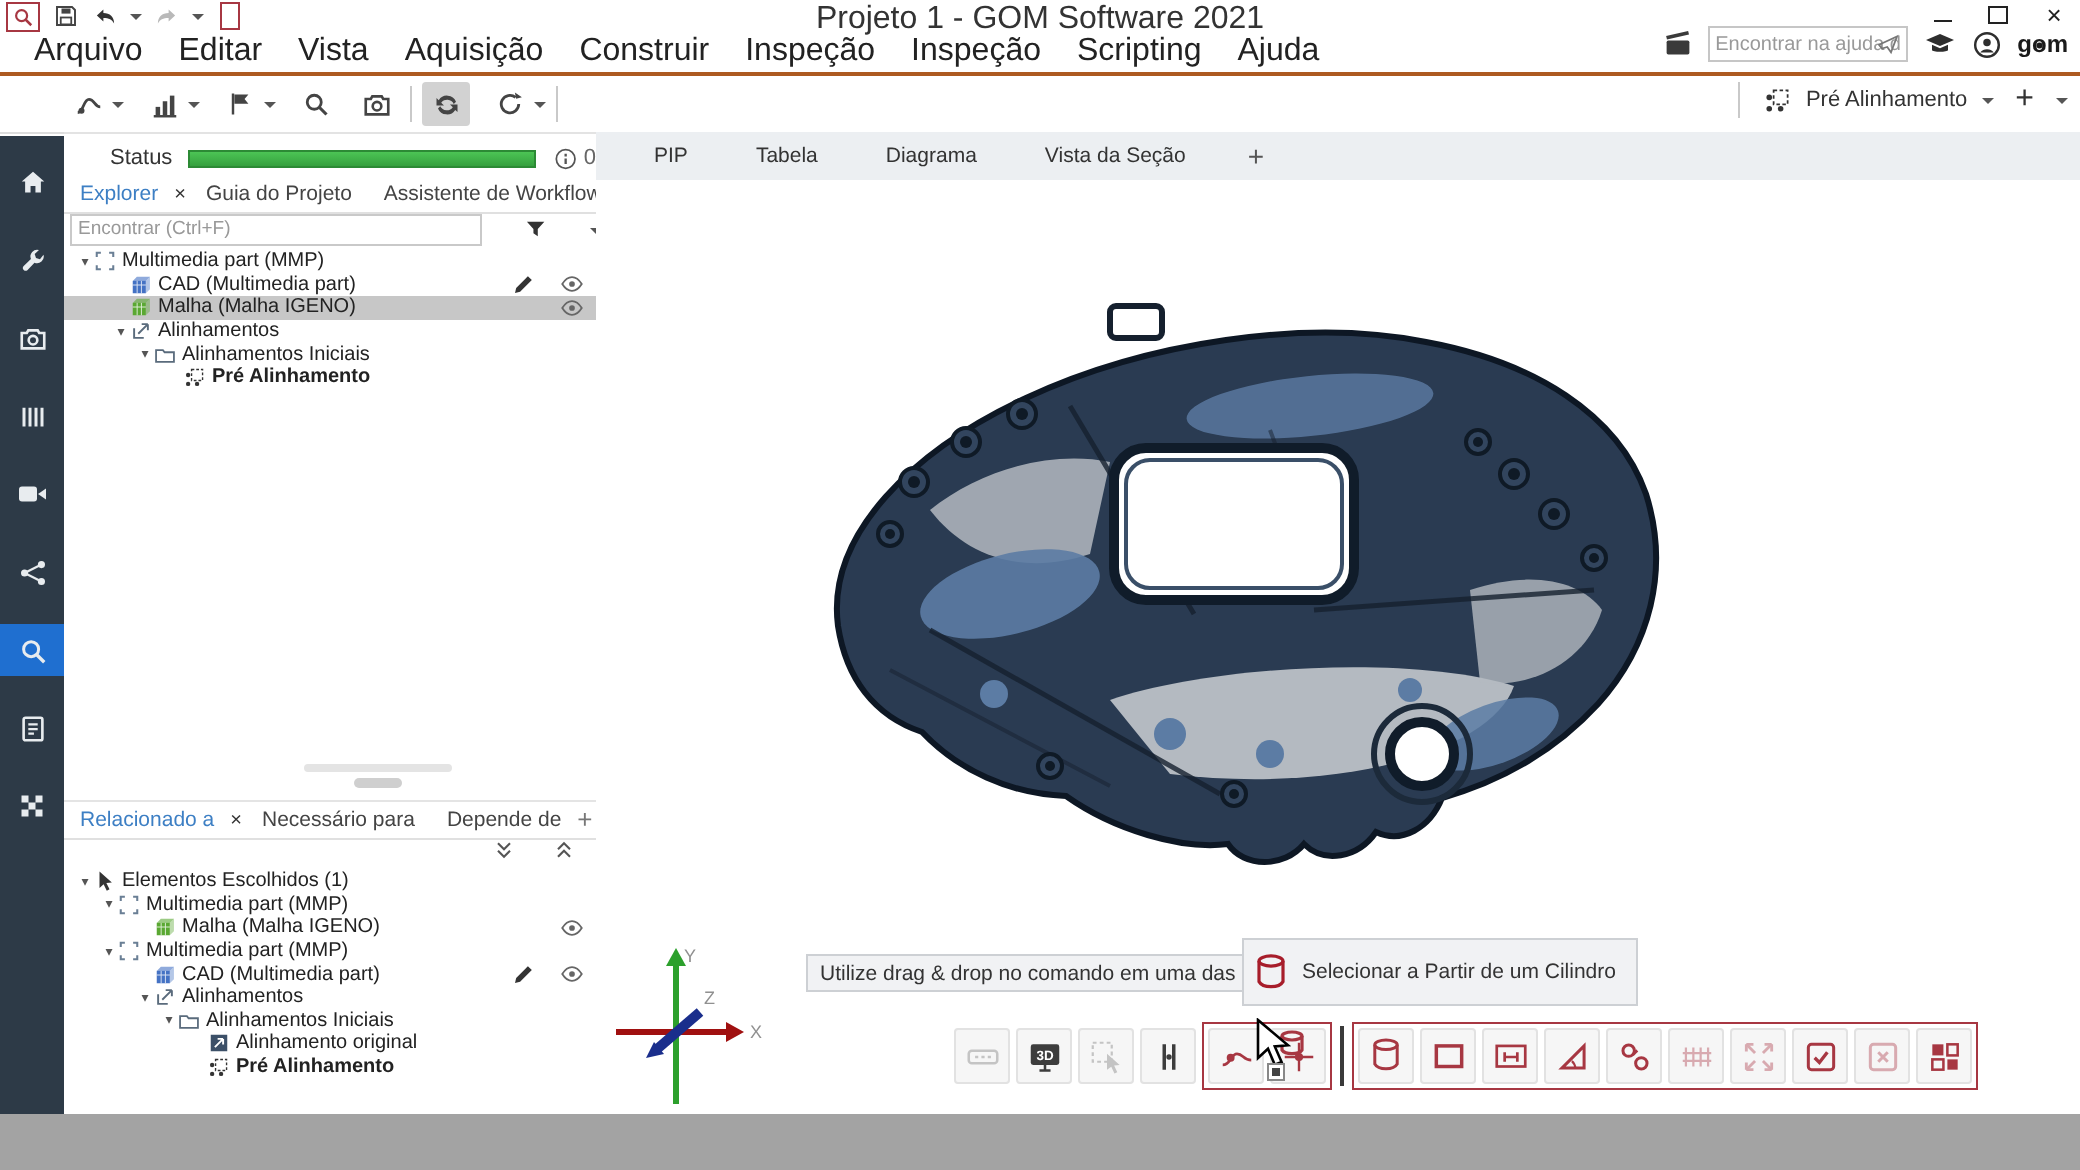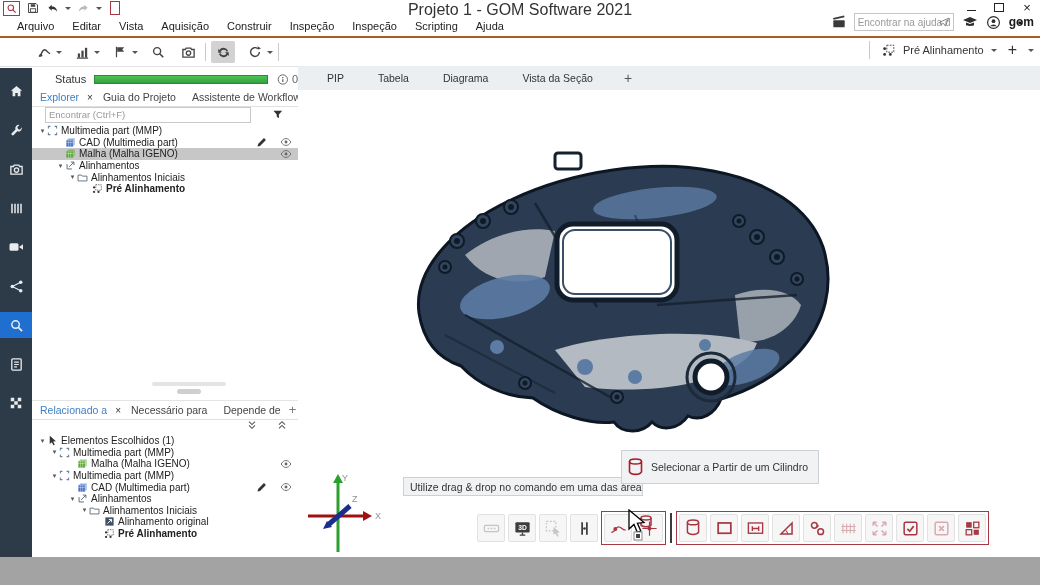--- a/index.html
+++ b/index.html
@@ -14,21 +14,21 @@
   .qa{display:flex;align-items:center;gap:5px;padding-left:3px;z-index:2}
   .qbtn{display:flex;align-items:center;justify-content:center;width:15px;height:13px}
   .redbox{border:1px solid #a73742}
   #win-title{left:0;top:1px;width:100%;text-align:center;color:#333;font-size:16px}
   .wctl{position:absolute;right:2px;top:0;display:flex;gap:6px;z-index:2}
   .wbtn{width:22px;height:14px;display:flex;align-items:center;justify-content:center;color:#222}
   .minb{width:9px;border-bottom:1.5px solid #222;height:7px}
   .maxb{width:8px;height:7px;border:1.2px solid #222}
   
   #menubar{left:0;top:16px;width:1040px;height:20px;display:flex;align-items:center;padding-left:8px}
-  .mitem{padding:0 9px;font-size:11px;color:#222}
+  .mitem{padding:0 9px;font-size:16px;color:#222}
   #helpzone{position:absolute;right:6px;top:13px;display:flex;align-items:center;gap:8px;z-index:2}
   #help-search{width:92px;height:16px;border:1px solid #c6c6c6;font-size:10px;padding:0 3px;color:#555}
   .gomlogo{font-weight:bold;font-size:12px;color:#1a1a1a;letter-spacing:0;line-height:1}
   .gomlogo .o{position:relative}
   .gomlogo .o::after{content:"";position:absolute;width:3.5px;height:3.5px;background:#1a1a1a;border-radius:50%;left:50%;top:56%;transform:translate(-50%,-50%)}
   #accentline{left:0;top:36px;width:1040px;height:2px;background:#ad5a21}
   
   #toolbar{left:0;top:38px;width:1040px;height:28px;background:#fff;border-bottom:1px solid #ddd;display:flex;align-items:center}
   .tb{display:flex;align-items:center;justify-content:center;width:24px;height:22px;border-radius:2px}
   .tb.on{background:#d2d2d2}
@@ -40,42 +40,42 @@
   .ritem.on{background:#1f6fd0}
   
   #lpanel{left:32px;top:66px;width:266px;height:491px;background:#fff;border-right:1px solid #cfd3d7;border-top:1px solid #e3e3e3}
   #statusrow{position:absolute;left:0;top:3px;width:266px;height:18px;display:flex;align-items:center}
   #statusbar{width:192px;height:7px;margin-left:8px;background:linear-gradient(#4cc455,#35a03e);border:1px solid #2c8a35}
   .tabsrow{position:absolute;display:flex;align-items:flex-end;width:266px;height:18px;background:#fff;border-bottom:1px solid #e0e0e0;font-size:10.5px}
   .ptab{padding:2px 8px 3px 8px;color:#444;white-space:nowrap}
   .ptab.on{color:#3d7fc4}
   .tabx{color:#333;font-size:10px;padding:2px 2px 3px 0}
   .tabplus{margin-left:auto;padding:0 8px 2px 0;color:#777;font-size:13px}
-  #searchrow{position:absolute;left:0;top:39px;width:266px;height:17px;display:flex;align-items:center;gap:21px;padding-left:13px}
+  #searchrow{position:absolute;left:0;top:39px;width:266px;height:17px;display:flex;align-items:center;gap:21px;padding-left:3px}
   #tree-search{width:222px;height:14px;border:1px solid #c9c9c9;font-size:9.5px;color:#888;padding:0 3px}
   .trow{position:relative;height:11.6px;display:flex;align-items:center;font-size:10px;white-space:nowrap;color:#222}
   .trow .arr{width:9px;font-size:7px;color:#555;text-align:center;flex:0 0 auto}
   .ti{width:11px;height:11px;flex:0 0 auto;margin-right:3px}
   .ricons{position:absolute;right:6px;display:flex;gap:12px;align-items:center}
   .gi{color:#666;width:12px;height:12px}
   .pi{color:#333;width:12px;height:12px}
   .sel{background:#c7c7c7}
   .bold{font-weight:bold}
   #splitter-handle{left:145px;top:322px;width:24px;height:5px;background:#cfcfcf;border-radius:3px}
   #splitter-handle2{left:120px;top:315px;width:74px;height:4px;background:#e4e4e4;border-radius:2px}
   .chevs{position:absolute;right:10px;top:352px;display:flex;gap:18px;color:#555}
   
   #viewtabs{left:298px;top:66px;width:742px;height:24px;background:#ecoff2;background:#eceff2;border-bottom:1px solid #dcdfe2;display:flex;align-items:center;padding-left:12px;font-size:10.5px;color:#333}
   .vtab{padding:0 17px}
   .vplus{padding:0 14px;font-size:14px;color:#555}
   #viewport{left:298px;top:90px;width:742px;height:467px;background:#fff}
   
   .tipbox{background:#f1f2f4;border:1px solid #cdd0d4;color:#333;font-size:10.5px;display:flex;align-items:center;white-space:nowrap}
   #tip1{left:403px;top:477px;width:226px;height:17px;padding:0 6px;overflow:hidden}
-  #tip2{left:621px;top:450px;height:32px;padding:0 10px 0 6px;gap:8px;z-index:3}
+  #tip2{left:621px;top:469px;height:32px;padding:0 10px 0 6px;gap:8px;z-index:3}
   
   #btoolbar{left:477px;top:511px;display:flex;align-items:center;gap:3px;z-index:2}
   .bt{width:26px;height:26px;background:#f6f6f6;border:1px solid #e2e2e2;border-radius:2px;display:flex;align-items:center;justify-content:center}
   .rg{display:flex;gap:3px;padding:2px;border:1.5px solid #a73742;background:#fff}
   .tdiv{width:2px;height:30px;background:#3a3a3a;margin:0 1px}
   .c-dark{color:#3d3d3d}.c-gray{color:#c4c4c4}.c-red{color:#a73742}.c-palered{color:#d8aab0}
   #graybottom{left:0;top:557px;width:1040px;height:28px;background:#a3a3a3}
   input::placeholder{color:#999}
 </style>
 </head>

